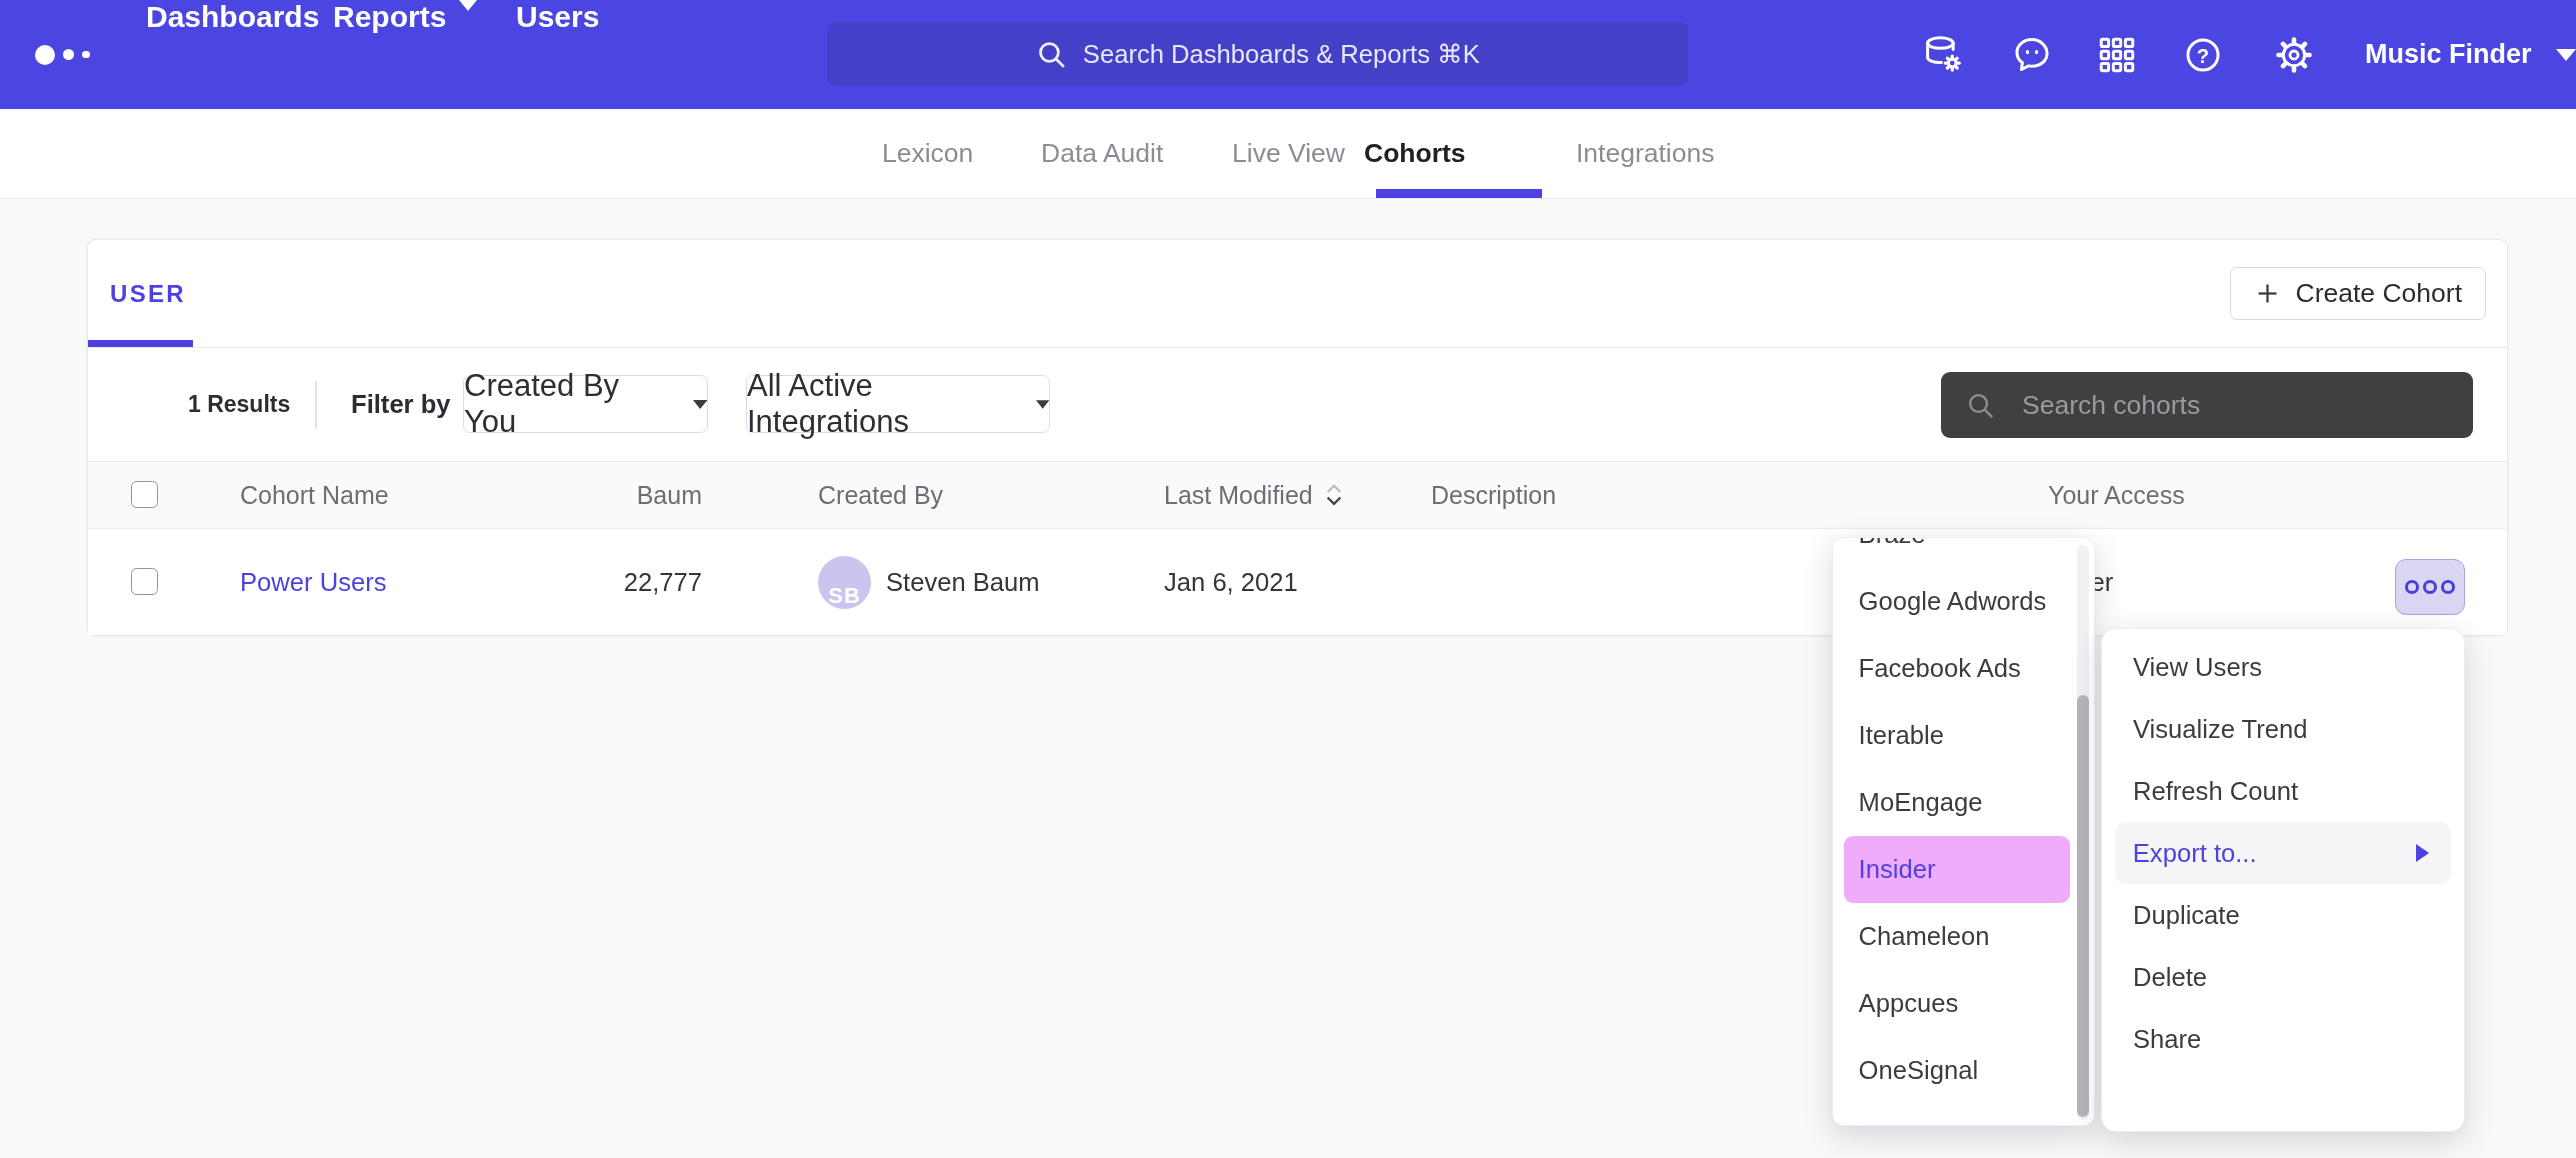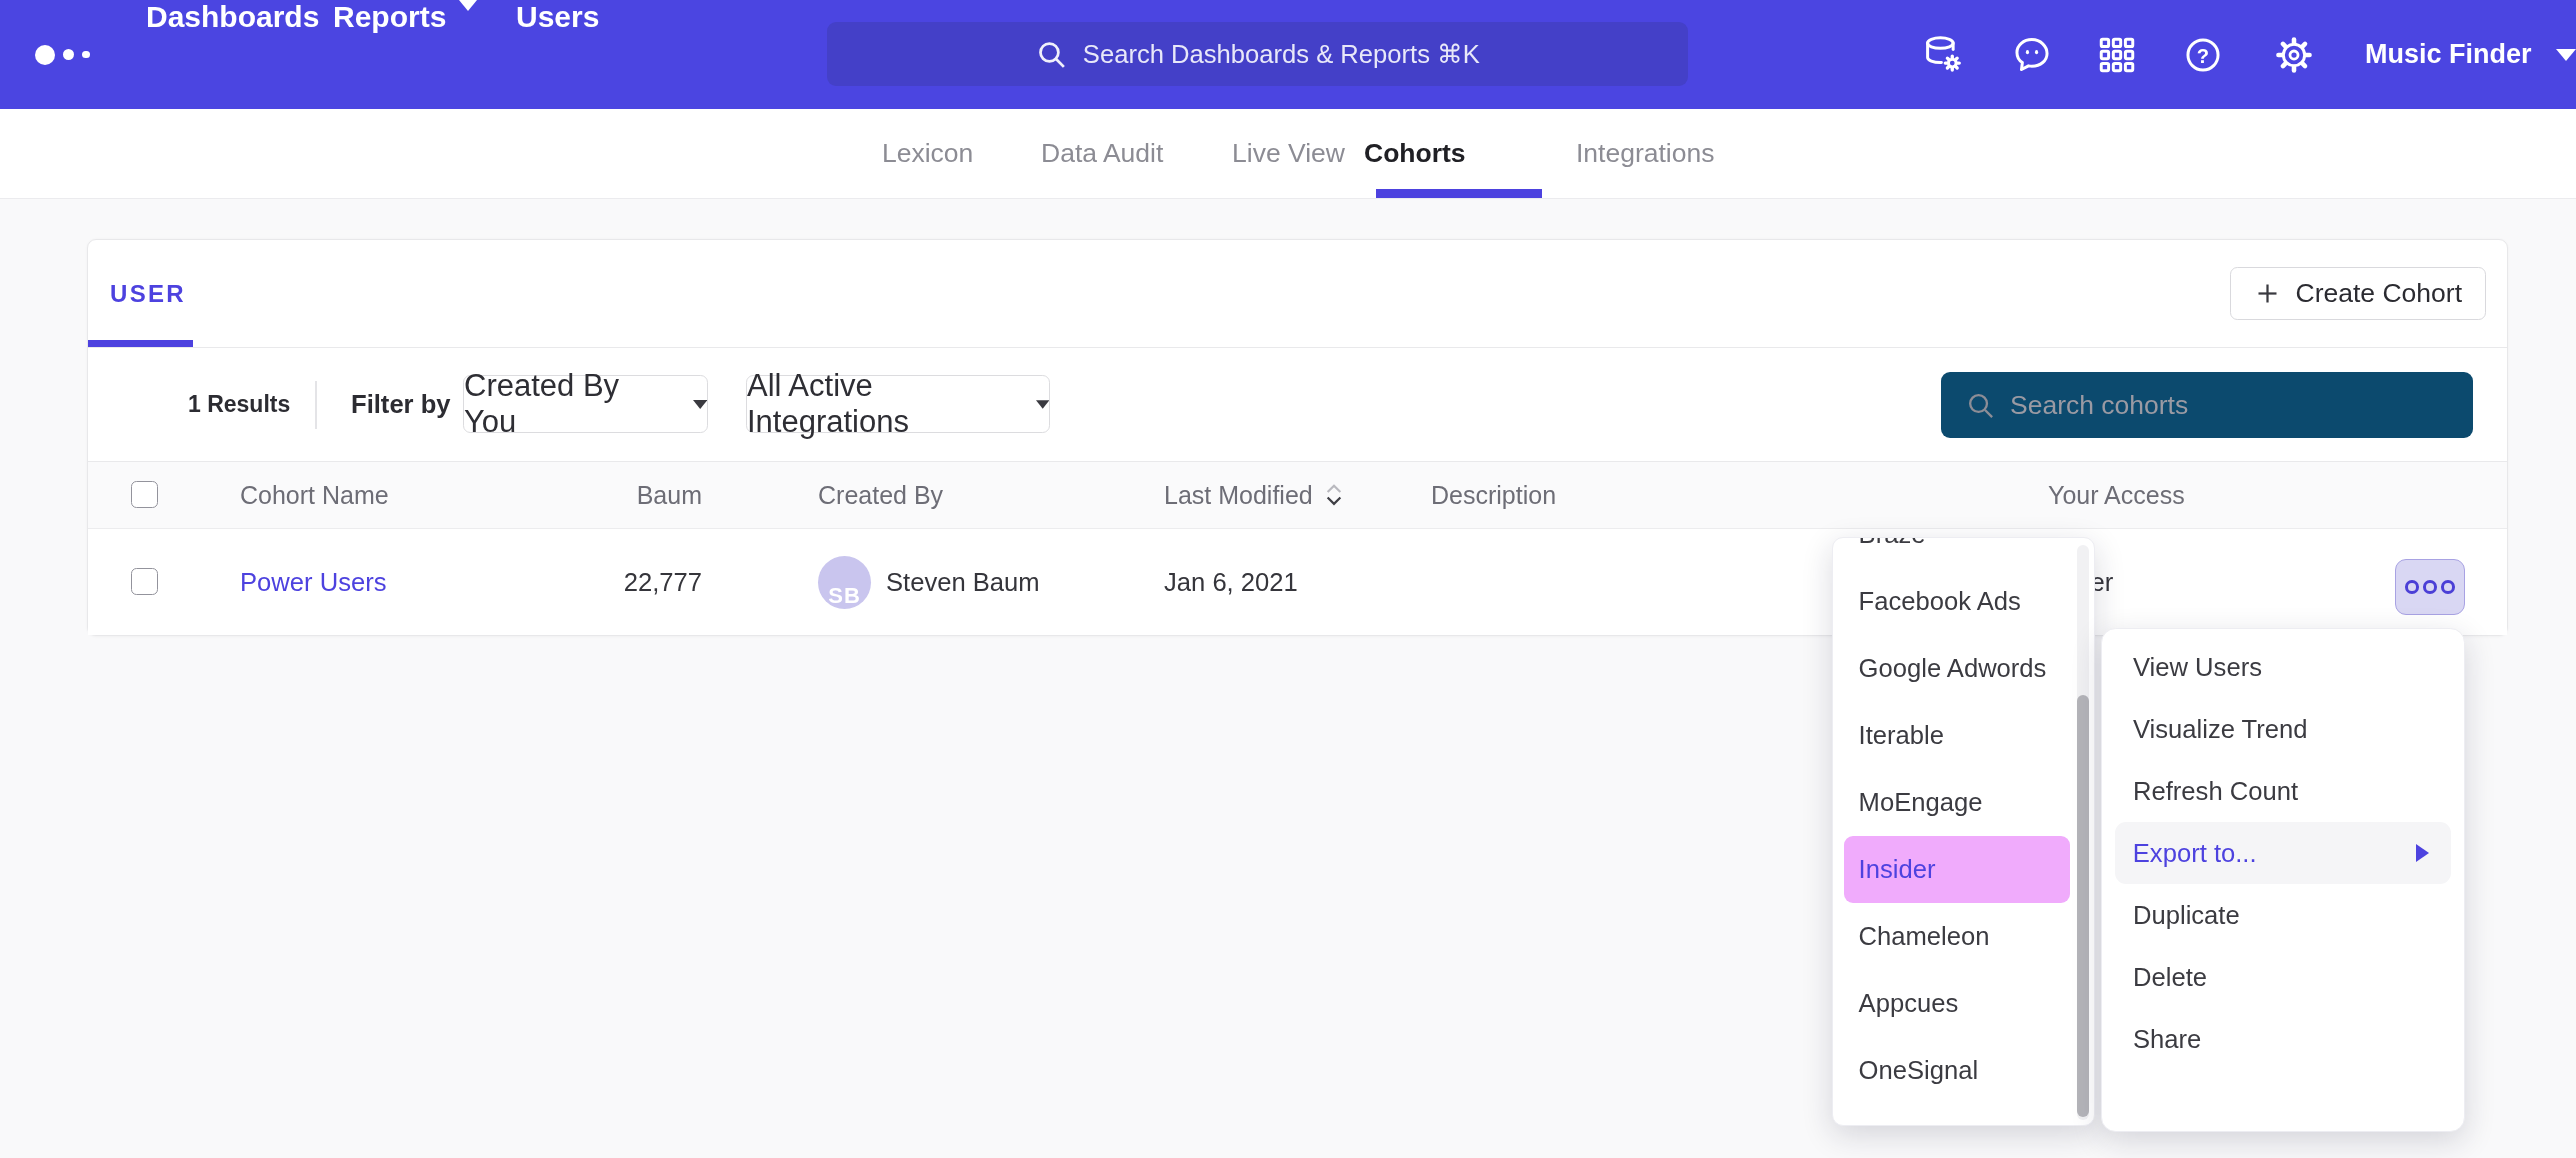--- a/index.html
+++ b/index.html
@@ -44,22 +44,22 @@
 
   .filterrow { position:relative; height:114px; border-bottom:0.9px solid #e9e9eb; }
   .results { position:absolute; left:100px; top:0; height:113px; display:flex; align-items:center;
              font-size:23px; font-weight:700; color:#2c2c32; }
   .vdiv { position:absolute; left:227px; top:33px; width:1.8px; height:48px; background:#e4e4e7; }
   .filterby { position:absolute; left:263px; top:0; height:113px; display:flex; align-items:center;
               font-size:25.6px; font-weight:700; color:#2c2c32; }
   .filter-btn { position:absolute; top:27px; height:58px; border:1.8px solid #dcdcdf; border-radius:7.3px;
                 background:#fff; display:flex; align-items:center; justify-content:center; gap:16.4px;
                 font-size:31px; color:#2e2e34; cursor:pointer; }
-  .cohort-search { position:absolute; left:1853px; top:24px; width:532px; height:66px; background:#0c4a6e;
-                   border-radius:9px; display:flex; align-items:center; gap:14px; padding-left:24px; cursor:text; }
+  .cohort-search { position:absolute; left:1853px; top:24px; width:532px; height:66px; background:#404040;
+                   border-radius:9px; display:flex; align-items:center; gap:26px; padding-left:24px; cursor:text; }
   .cohort-search .ph { color:#9a9aa3; font-size:26.5px; }
 
   .headerrow { position:relative; height:67px; background:#fafafb; border-bottom:0.9px solid #ececee; }
   .hcell { position:absolute; top:0; height:66px; display:flex; align-items:center; font-size:25px; color:#6d6d76; }
   .datarow { position:relative; height:106px; background:#fff; }
   .dcell { position:absolute; top:0; height:106px; display:flex; align-items:center; font-size:25.6px; color:#35353b; }
 
   .checkbox { position:absolute; left:43px; width:27px; height:27px; border:1.8px solid #93939c;
               border-radius:5.5px; background:#fff; cursor:pointer; }
   .num-right { justify-content:flex-end; text-align:right; }
@@ -313,24 +313,24 @@
       </div>
     </div>
   </div>
 
   <div class="panel submenu">
     <ul>
       <li>
           <span>Braze</span>
         </li>
       <li>
+          <span>Google Adwords</span>
+        </li>
+      <li>
           <span>Facebook Ads</span>
-        </li>
-      <li>
-          <span>Google Adwords</span>
         </li>
       <li>
           <span>Iterable</span>
         </li>
       <li>
           <span>MoEngage</span>
         </li>
       <li class="hl">
           <span>Insider</span>
         </li>

